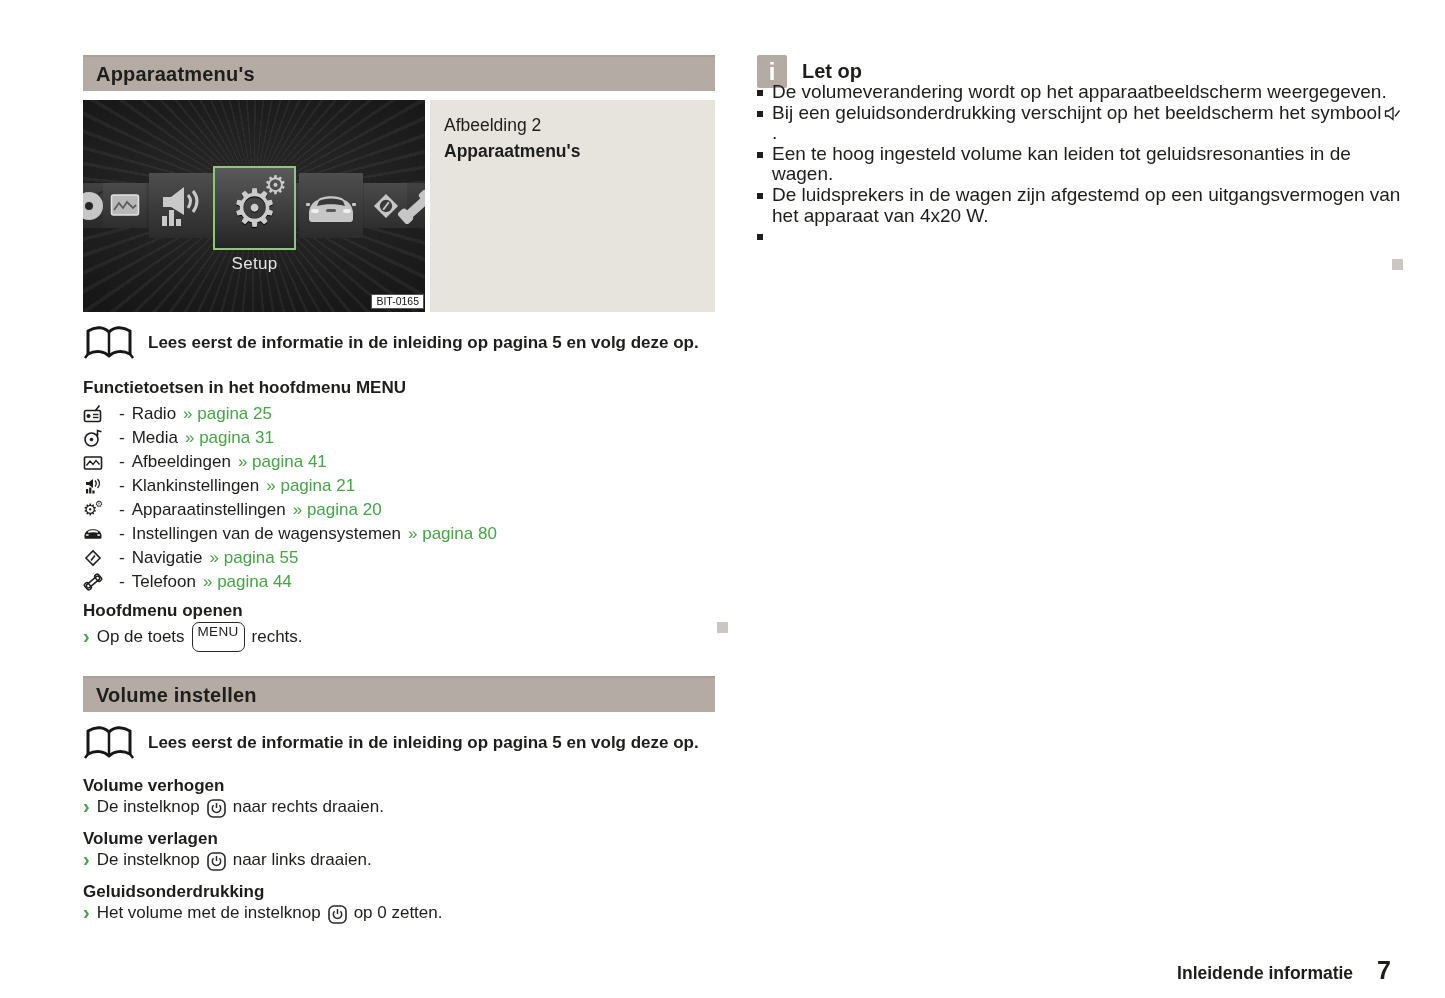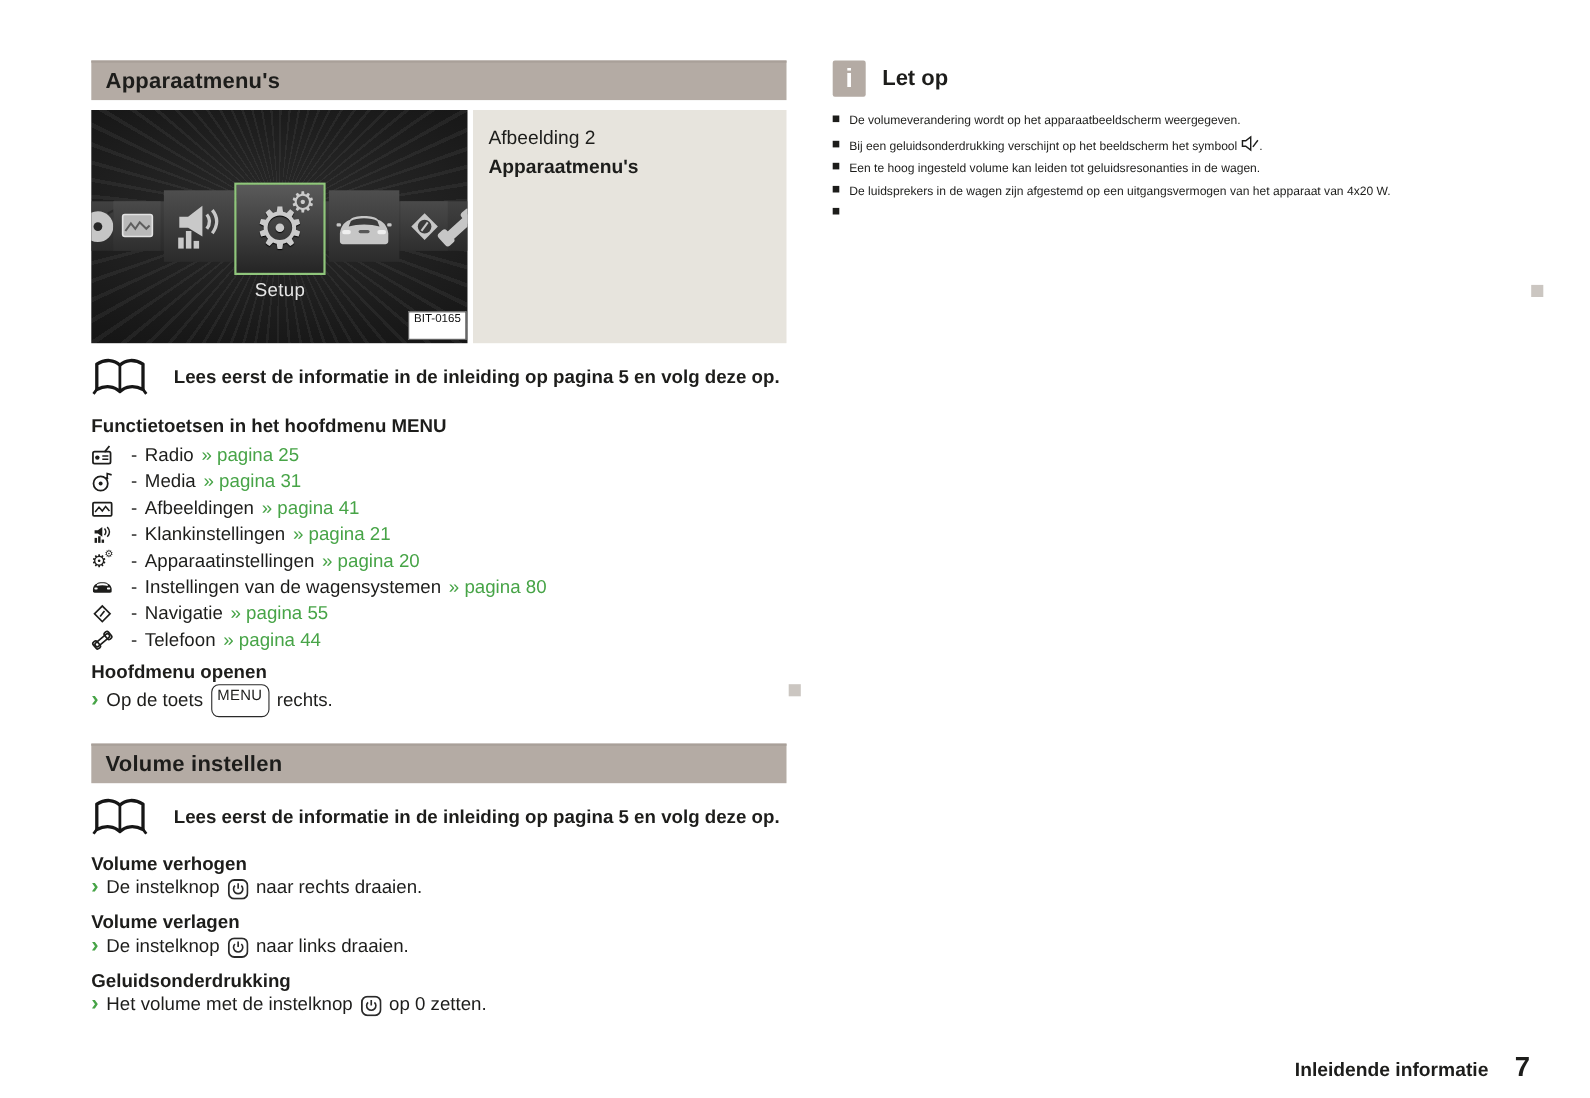--- a/index.html
+++ b/index.html
@@ -44,31 +44,31 @@
   .phone-part { position:absolute; right:-12px; top:88px; }
   .uni { font-family:"DejaVu Sans", sans-serif; }
   .gear-big  { font-size:52px; line-height:1; color:#cbcbcb; text-shadow:0 1px 1px #000; }
   .gear-small{ position:absolute; top:4px; right:7px; font-size:26px; line-height:1; color:#cbcbcb; }
   .screen-label {
     position:absolute; left:130px; top:154px; width:83px; text-align:center;
     color:#e6e6e6; font-size:17px; letter-spacing:.3px;
   }
   .bit {
     position:absolute; right:1px; bottom:3px; background:#ffffff; color:#111;
-    border:1px solid #555; font-size:10.5px; line-height:13px; height:26px; padding:0 4px;
+    border:1px solid #555; font-size:10.5px; line-height:13px; height:15px; padding:0 4px;
   }
   .caption {
     position:absolute; left:347px; top:0; width:285px; height:212px;
     background:#e7e4dd; padding:12px 0 0 14px; font-size:17.5px; line-height:26px;
   }
   .caption .b { font-weight:bold; }
 
   
   .readfirst { position:absolute; left:83px; width:632px; height:46px;
-               display:flex; align-items:center; gap:23px; font-weight:bold; }
+               display:flex; align-items:center; gap:13px; font-weight:bold; }
 
   
   .h-bold { position:absolute; left:83px; font-weight:bold; }
   .fklist { position:absolute; left:83px; top:402px; width:632px; }
   .fkrow { display:flex; align-items:center; height:24px; }
   .fkicon { width:36px; display:flex; align-items:center; }
   .dash { margin-right:7px; }
   .plink { color:#47a447; text-decoration:none; margin-left:7px; cursor:pointer; }
 
   
@@ -83,21 +83,21 @@
   .endmark { position:absolute; width:11px; height:11px; background:#cbc6c1; }
 
   
   .notehead { position:absolute; left:757px; top:55px; display:flex; align-items:center; gap:15px; }
   .iicon {
     width:30px; height:33px; background:#b4aba4; border-radius:2px; color:#fff;
     display:flex; align-items:center; justify-content:center;
     font-size:24px; font-weight:bold;
   }
   .notetitle { font-size:20px; font-weight:bold; }
-  .bullets { position:absolute; left:757px; top:100px; width:646px; font-size:11px; line-height:20.6px; }
+  .bullets { position:absolute; left:757px; top:82px; width:646px; font-size:19px; line-height:20.6px; }
   .bullet { padding-left:15px; text-indent:-15px; }
   .sq { display:inline-block; width:6px; height:6px; background:#1d1d1b; margin-right:9px; vertical-align:2px; }
   .muteicon { display:inline-flex; transform:translateY(2px); margin-left:3px; }
 
   
   .footer {
     position:absolute; left:757px; top:956px; width:646px; padding-right:12px;
     display:flex; justify-content:flex-end; align-items:baseline; gap:24px;
   }
   .footsec { font-weight:bold; font-size:17.5px; }

